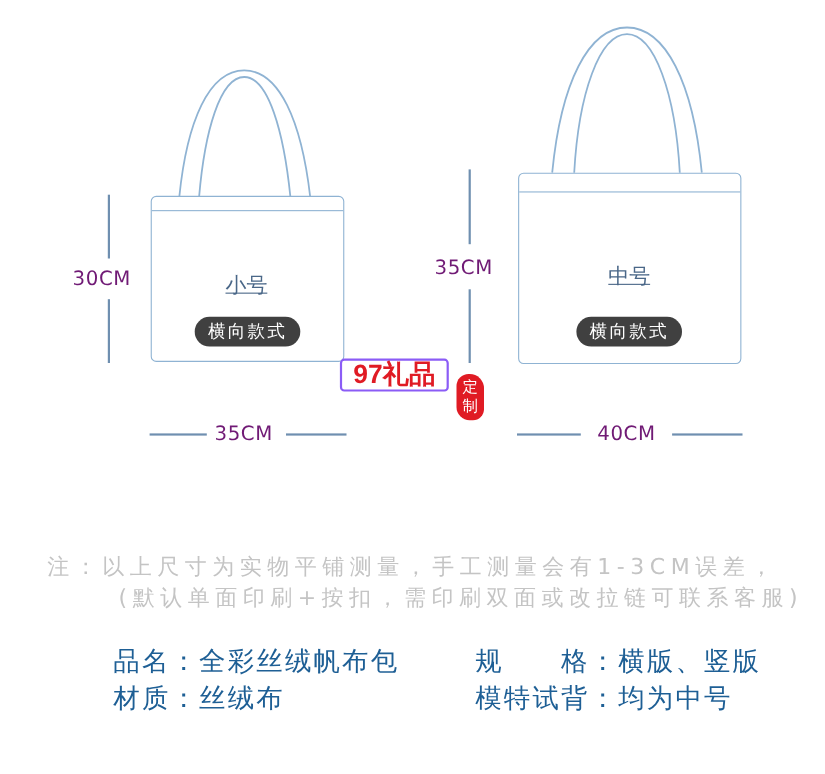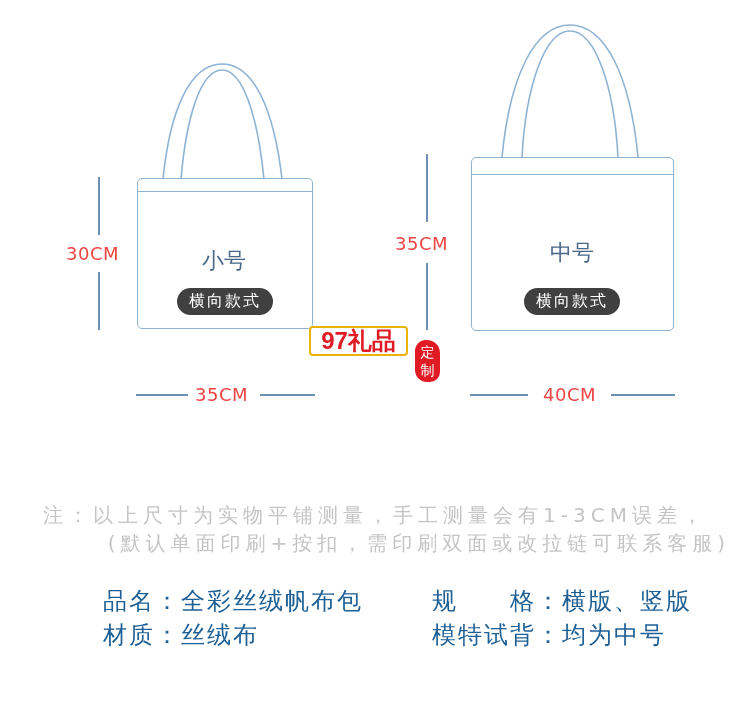--- a/index.html
+++ b/index.html
@@ -1,31 +1,31 @@
 <!DOCTYPE html>
 <html><head>
 <meta charset="utf-8">
 <style>
   html, body { margin: 0; padding: 0; background: #ffffff; }
   body { width: 750px; height: 704px; position: relative; overflow: hidden;
          font-family: "DejaVu Sans", "Liberation Sans", sans-serif; }
   .abs { position: absolute; }
-  .dim-text { color: #ef4444; font-size: 18px; letter-spacing: 0.5px; white-space: nowrap; }
+  .dim-text { color: #701a75; font-size: 18px; letter-spacing: 0.5px; white-space: nowrap; }
   .vline { position: absolute; width: 1.5px; background: #6f8fb0; }
   .hline { position: absolute; height: 1.5px; background: #6f8fb0; }
   .bag-body { position: absolute; border: 1.5px solid #8fb3d3; border-radius: 5px; background: #fff; box-sizing: border-box; }
   .bag-stripe { position: absolute; left: 0; right: 0; height: 0; border-top: 1.5px solid #8fb3d3; }
-  .size-label { position: absolute; color: #4a6788; font-size: 22px; white-space: nowrap; transform: translateX(-50%); }
+  .size-label { position: absolute; color: #4a6788; font-size: 19px; white-space: nowrap; transform: translateX(-50%); text-decoration: underline; }
   .pill { position: absolute; background: #404040; color: #fff; font-size: 16px; border-radius: 14px;
           padding: 3px 12px; white-space: nowrap; letter-spacing: 2px; transform: translateX(-50%); }
   .note { position: absolute; left: 0; width: 750px; text-align: center; color: #c4c4c4;
           font-size: 20px; letter-spacing: 5px; white-space: nowrap; }
   .spec { position: absolute; color: #1e5f95; font-size: 24px; white-space: nowrap; letter-spacing: 2px; font-family: Liberation Serif, serif; }
   .logo-box { position: absolute; left: 309px; top: 326px; width: 99px; height: 30px;
-              border: 2px solid #eab308; border-radius: 4px; box-sizing: border-box;
+              border: 2px solid #8b5cf6; border-radius: 4px; box-sizing: border-box;
               color: #e01b24; font-size: 24px; font-weight: bold; line-height: 26px;
               text-align: center; letter-spacing: 0px; font-family: "Liberation Sans", sans-serif; }
   .seal { position: absolute; left: 415px; top: 340px; width: 25px; height: 42px;
           background: #e01b24; border-radius: 11px 13px 10px 12px; color: #fff;
           font-size: 14px; line-height: 18px; text-align: center; padding-top: 3px; box-sizing: border-box; }
 </style>
 </head>
 <body>
 
 <div>

